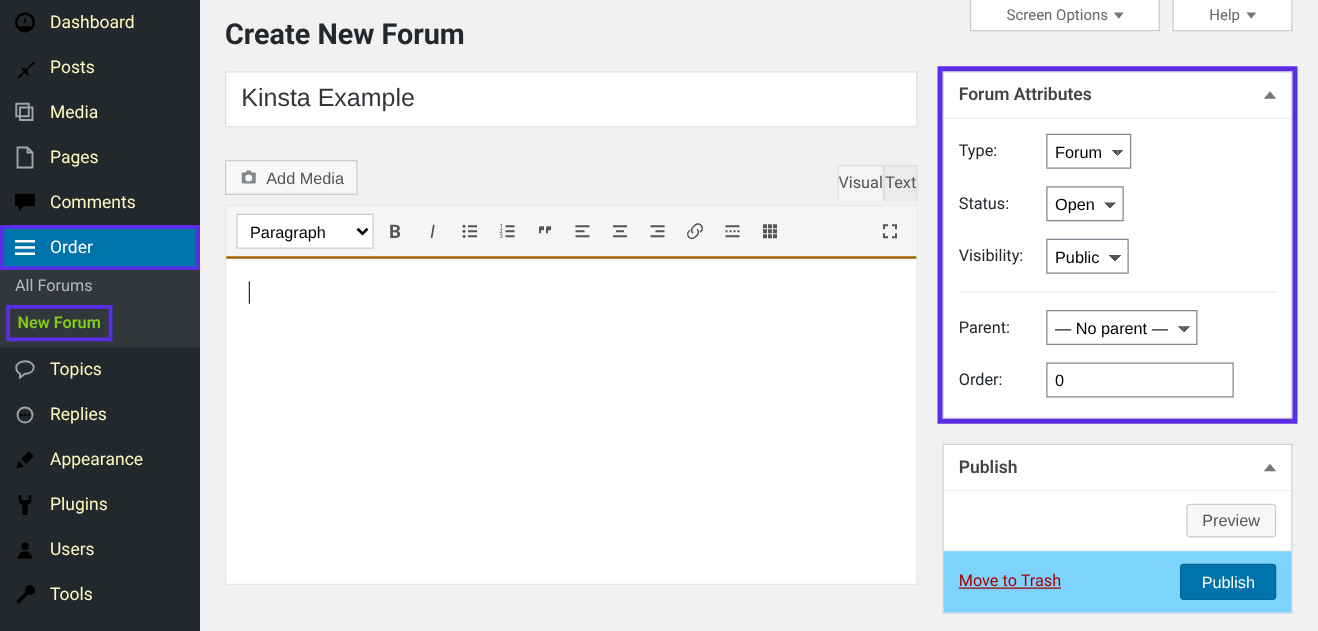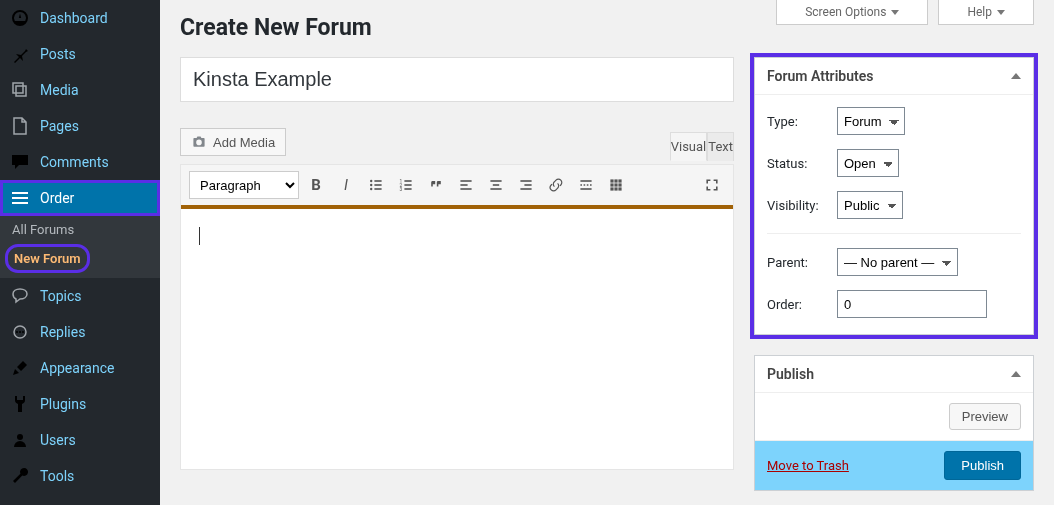--- a/index.html
+++ b/index.html
@@ -21,21 +21,21 @@
     color: #eee;
     flex: none;
     font-size: 14px;
   }
   .sidebar-item {
     display: flex;
     align-items: center;
     padding: 8px 10px;
     gap: 10px;
     cursor: pointer;
-    color: #7dd3fc;
+    color: #fef9c3;
     position: relative;
   }
   .sidebar-item .ico {
     width: 20px; height: 20px;
     display: inline-flex;
     align-items: center;
     justify-content: center;
     color: #a0a5aa;
   }
   .sidebar-item.active {
@@ -57,23 +57,22 @@
   }
   .sub-item {
     display: block;
     padding: 6px 12px;
     color: #b4b9be;
     font-size: 13px;
     cursor: pointer;
     background: #32373c;
   }
   .sub-item.current {
-    color: #fdba74;
+    color: #84cc16;
     font-weight: 600;
-    border-radius: 10px;
   }
   .sub-item.current.boxed {
     display: inline-block;
     margin: 4px 8px;
     padding: 4px 6px;
     background: #32373c;
     outline: 3px solid #5a2ee6;
   }
   .sub-block { background: #32373c; padding-bottom: 4px; }
 
@@ -165,21 +164,21 @@
     cursor: pointer;
   }
   .editor-tab.active {
     background: #f5f5f5;
     border-bottom: 1px solid #f5f5f5;
     position: relative;
     z-index: 2;
   }
   .toolbar {
     background: #f5f5f5;
-    border-bottom: 4px solid #a16207;
+    border-bottom: 2px solid #a16207;
     padding: 6px 8px;
     display: flex;
     align-items: center;
     gap: 4px;
   }
   .fmt-select {
     height: 28px;
     border: 1px solid #ccc;
     background: #fff;
     font-size: 13px;

